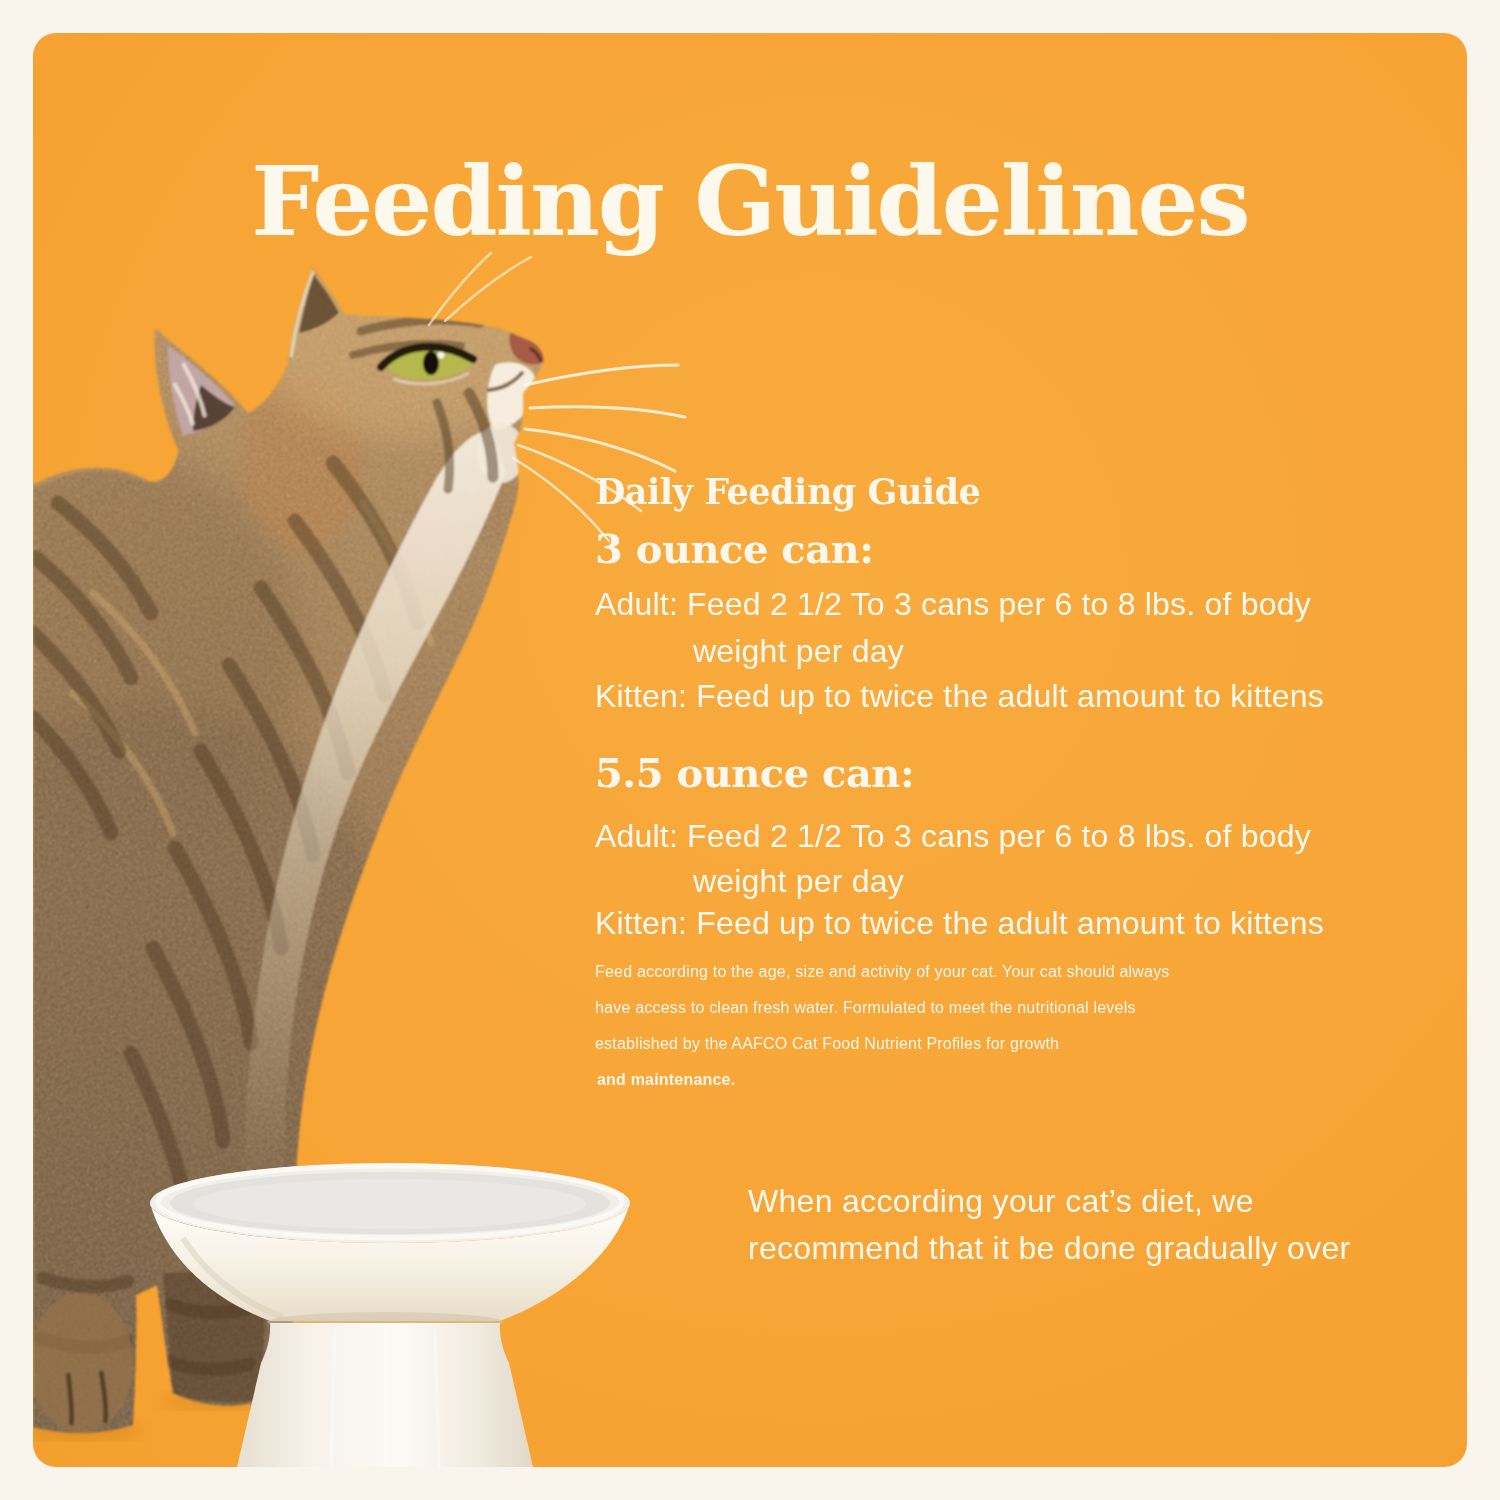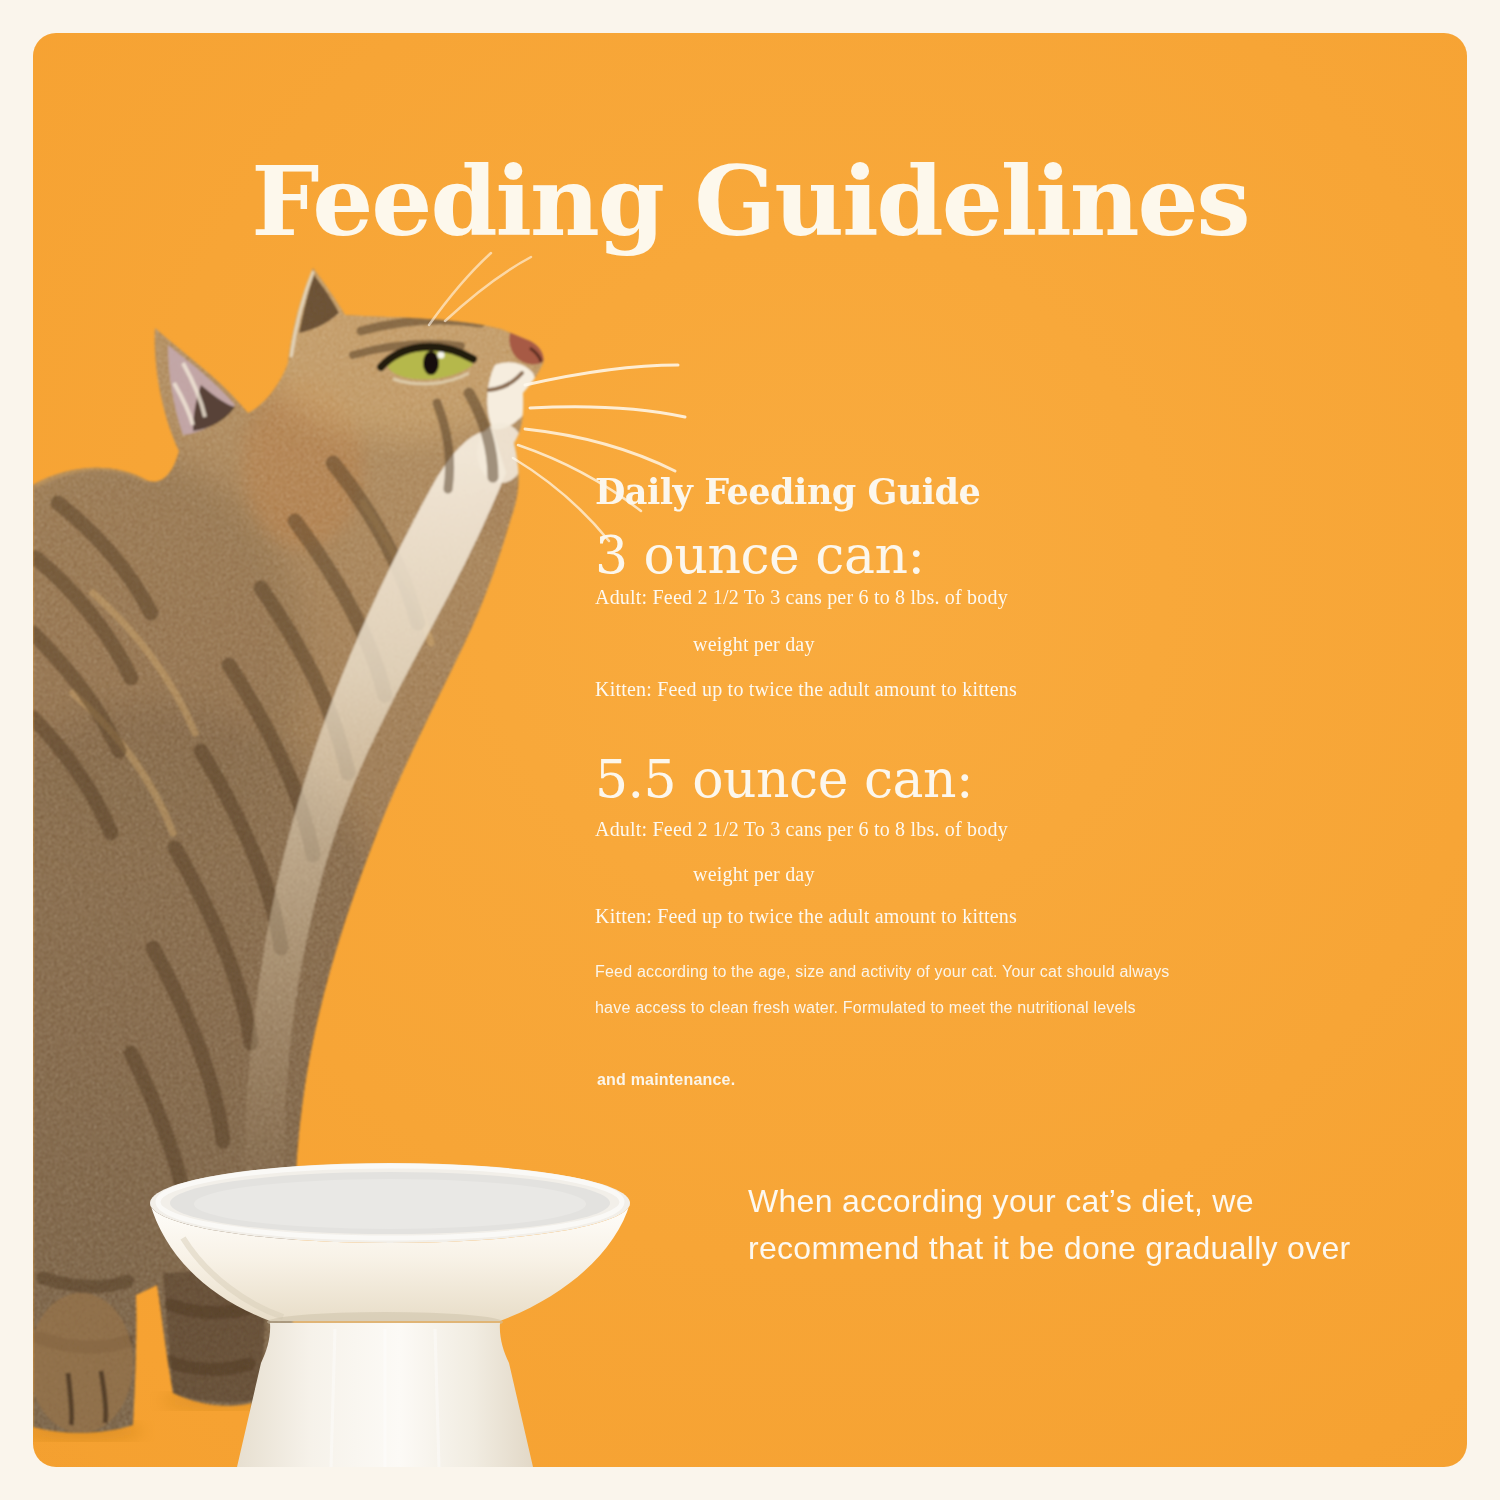--- a/index.html
+++ b/index.html
@@ -26,24 +26,24 @@
     font-family:"DejaVu Serif", serif;font-weight:700;
     font-size:96px;letter-spacing:-2px;
     color:#FDF8EC;z-index:3;
   }
   .txt{position:absolute;z-index:3;color:#FCF7ED;white-space:nowrap;}
   .serif-head{
     font-family:"DejaVu Serif", serif;font-weight:700;
     font-size:35px;letter-spacing:-0.5px;
   }
   .serif-can{
-    font-family:"DejaVu Serif", serif;font-weight:400;
-    font-size:52px;letter-spacing:-0.5px;
-  }
-  .sans-line{font-size:20px;letter-spacing:0.2px;color:#FDF9F1;font-family:Liberation Serif, serif;}
+    font-family:"DejaVu Serif", serif;font-weight:700;
+    font-size:40px;letter-spacing:-0.5px;
+  }
+  .sans-line{font-size:32px;letter-spacing:0.2px;color:#FDF9F1;}
   .disc-line{font-size:16px;letter-spacing:0.2px;color:#FBF5EA;}
   .note-line{font-size:32px;letter-spacing:0.3px;color:#FDF9F1;}
 </style>
 </head>
 <body>
 
 <div class="canvas">
   <div class="panel">
 
     <svg class="photo-svg" viewBox="0 0 1434 1434" aria-hidden="true">
@@ -282,18 +282,19 @@
     <div class="txt sans-line" style="left:660px;top:600px;">weight per day</div>
     <div class="txt sans-line" style="left:562px;top:645px;">Kitten: Feed up to twice the adult amount to kittens</div>
 
     <div class="txt serif-can" style="left:562px;top:716px;">5.5 ounce can:</div>
     <div class="txt sans-line" style="left:562px;top:785px;">Adult: Feed 2 1/2 To 3 cans per 6 to 8 lbs. of body</div>
     <div class="txt sans-line" style="left:660px;top:830px;">weight per day</div>
     <div class="txt sans-line" style="left:562px;top:872px;">Kitten: Feed up to twice the adult amount to kittens</div>
 
     <div class="txt disc-line" style="left:562px;top:930px;">Feed according to the age, size and activity of your cat. Your cat should always</div>
     <div class="txt disc-line" style="left:562px;top:966px;">have access to clean fresh water. Formulated to meet the nutritional levels</div>
+    <div class="txt disc-line" style="left:562px;top:1002px;">established by the AAFCO Cat Food Nutrient Profiles for growth</div>
     <div class="txt disc-line" style="left:564px;top:1038px;font-weight:bold;">and maintenance.</div>
 
     <div class="txt note-line" style="left:715px;top:1150px;">When according your cat’s diet, we</div>
     <div class="txt note-line" style="left:715px;top:1197px;">recommend that it be done gradually over</div>
   </div>
 </div>
 
 </body></html>

